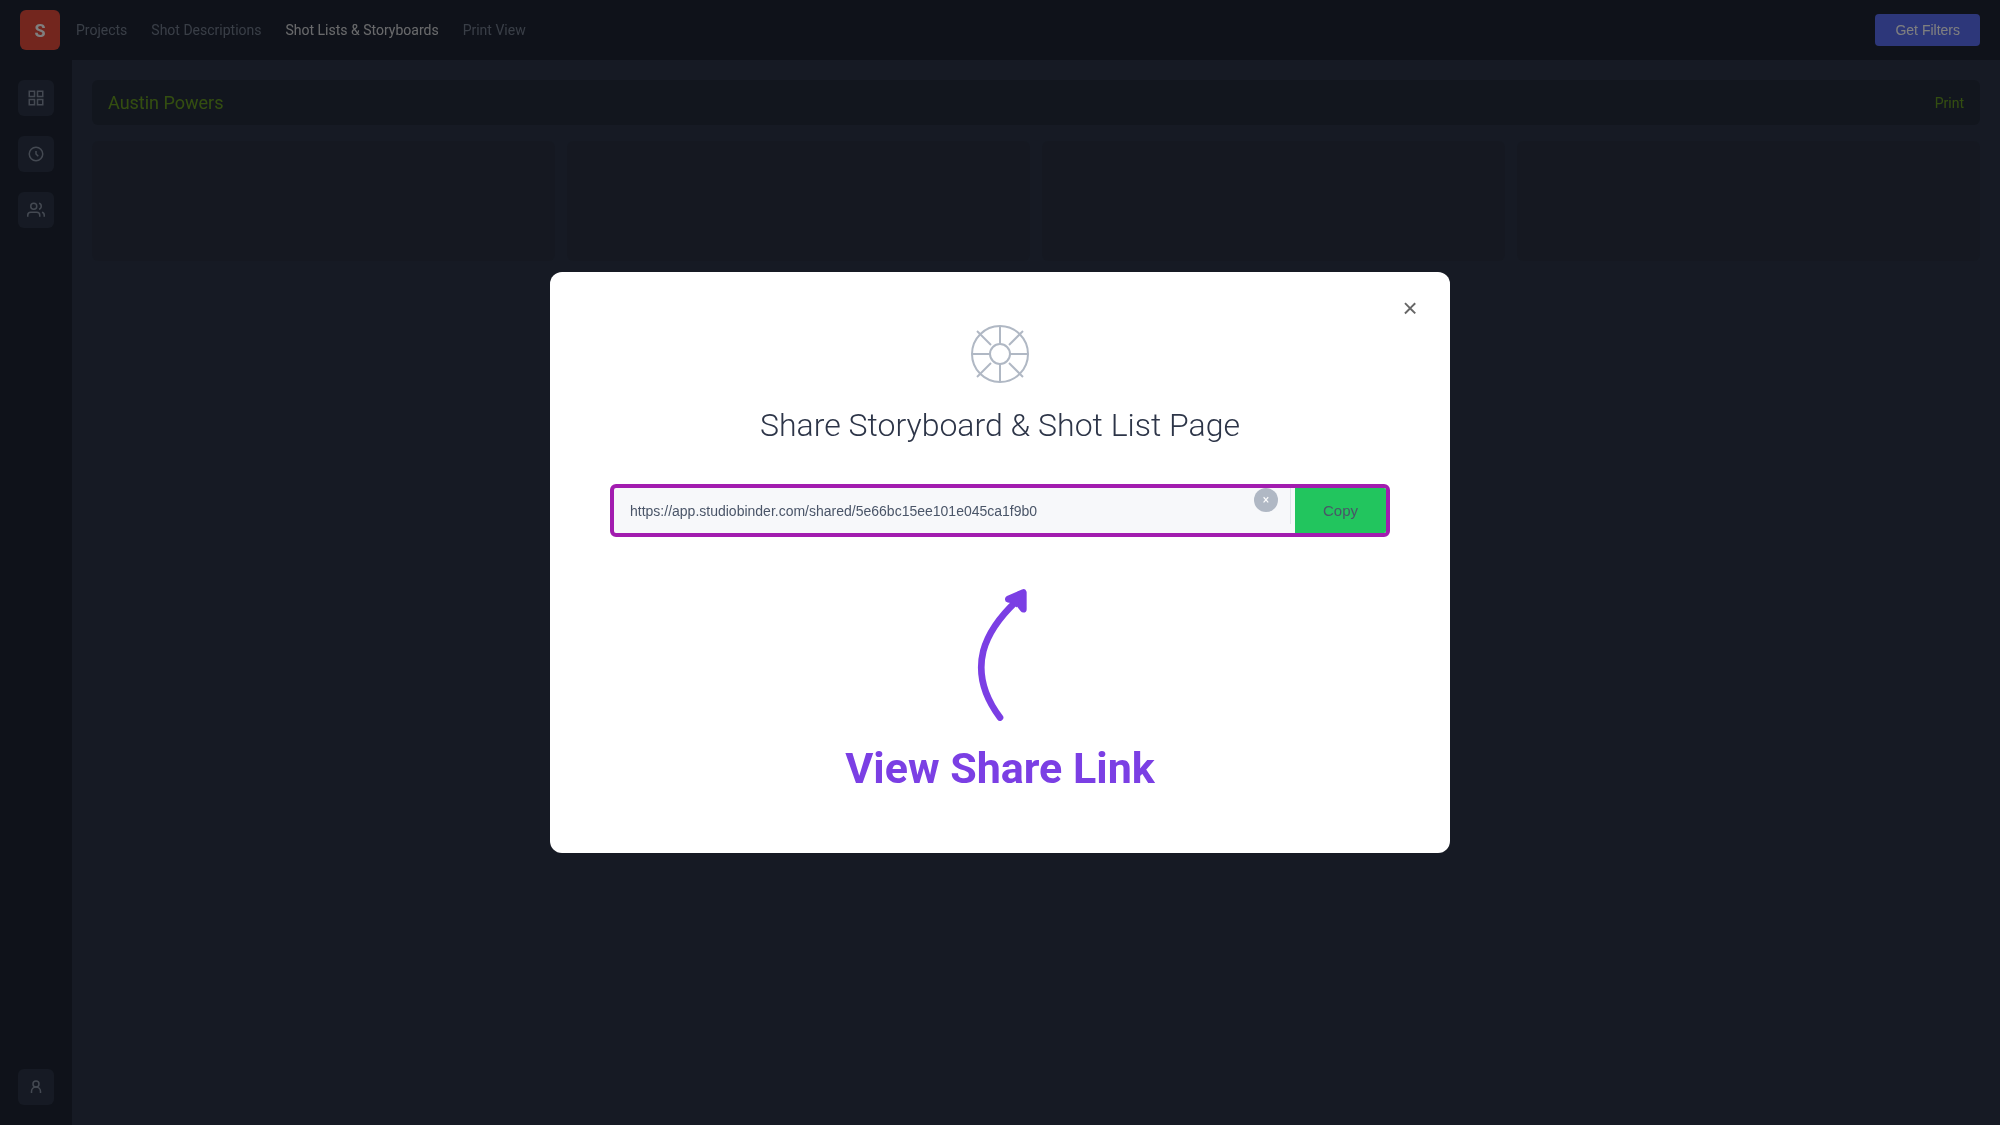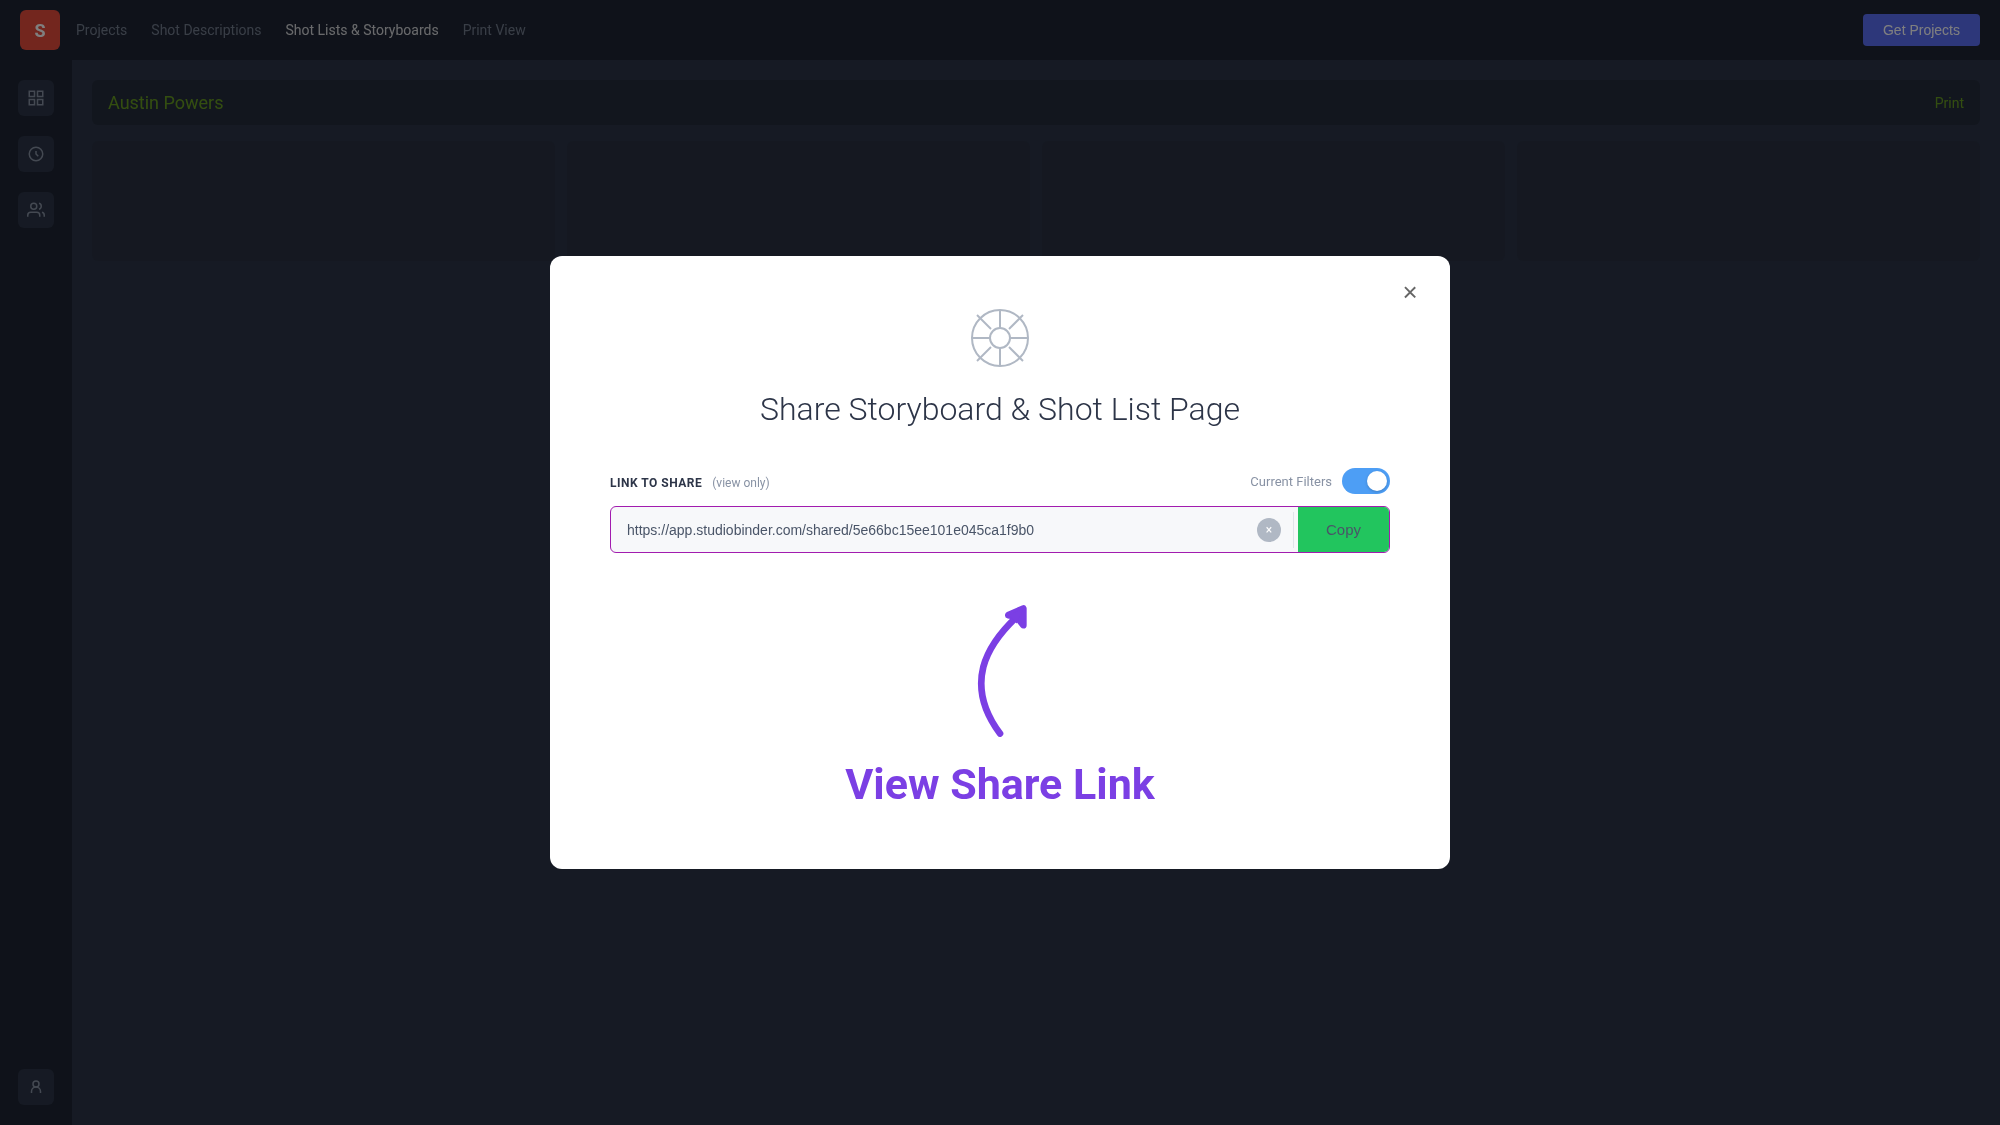--- a/index.html
+++ b/index.html
@@ -236,22 +236,21 @@
       width: 20px;
       height: 20px;
       background: white;
       border-radius: 50%;
       box-shadow: 0 1px 3px rgba(0,0,0,0.2);
     }
 
     
     .url-row {
       display: flex;
-      align-items: center;
-      border: 1px solid #a21caf;
+      border: 4px solid #a21caf;
       border-radius: 6px;
       background: #f7f8fa;
       overflow: hidden;
     }
 
     .url-input {
       flex: 1;
       padding: 14px 16px;
       font-size: 14px;
       color: #4a5568;
@@ -373,21 +372,21 @@
     <div class="nav-logo">
       <span>S</span>
     </div>
     <div class="nav-links">
       <span class="nav-link">Projects</span>
       <span class="nav-link">Shot Descriptions</span>
       <span class="nav-link active">Shot Lists &amp; Storyboards</span>
       <span class="nav-link">Print View</span>
     </div>
     <div class="nav-right">
-      <button class="nav-btn">Get Projects</button>
+      <button class="nav-btn">Get Filters</button>
     </div>
   </div>
 
   <div class="left-sidebar">
     <div class="sidebar-icon">
       <svg width="18" height="18" viewBox="0 0 24 24" fill="none" stroke="currentColor" stroke-width="2">
           <rect x="3" y="3" width="7" height="7"></rect>
           <rect x="14" y="3" width="7" height="7"></rect>
           <rect x="14" y="14" width="7" height="7"></rect>
           <rect x="3" y="14" width="7" height="7"></rect>
@@ -451,32 +450,20 @@
         <line x1="9" y1="9" x2="23" y2="23"></line>
         <line x1="41" y1="41" x2="55" y2="55"></line>
         <line x1="55" y1="9" x2="41" y2="23"></line>
         <line x1="23" y1="41" x2="9" y2="55"></line>
       </svg>
     </div>
 
     <h1 class="modal-title">Share Storyboard &amp; Shot List Page</h1>
 
     <div class="link-section">
-      <div class="link-header">
-        <div>
-          <span class="link-label">LINK TO SHARE</span>
-          <span class="link-label-sub">(view only)</span>
-        </div>
-        <div class="filters-group">
-          <span class="filters-label">Current Filters</span>
-          <div class="toggle">
-            <div class="toggle-knob"></div>
-          </div>
-        </div>
-      </div>
 
       <div class="url-row">
         <input class="url-input" type="text" readonly="" value="https://app.studiobinder.com/shared/5e66bc15ee101e045ca1f9b0" style="">
         <div class="url-clear">
           <span>×</span>
         </div>
         <div class="url-divider"></div>
         <button class="copy-btn">Copy</button>
       </div>
     </div>

